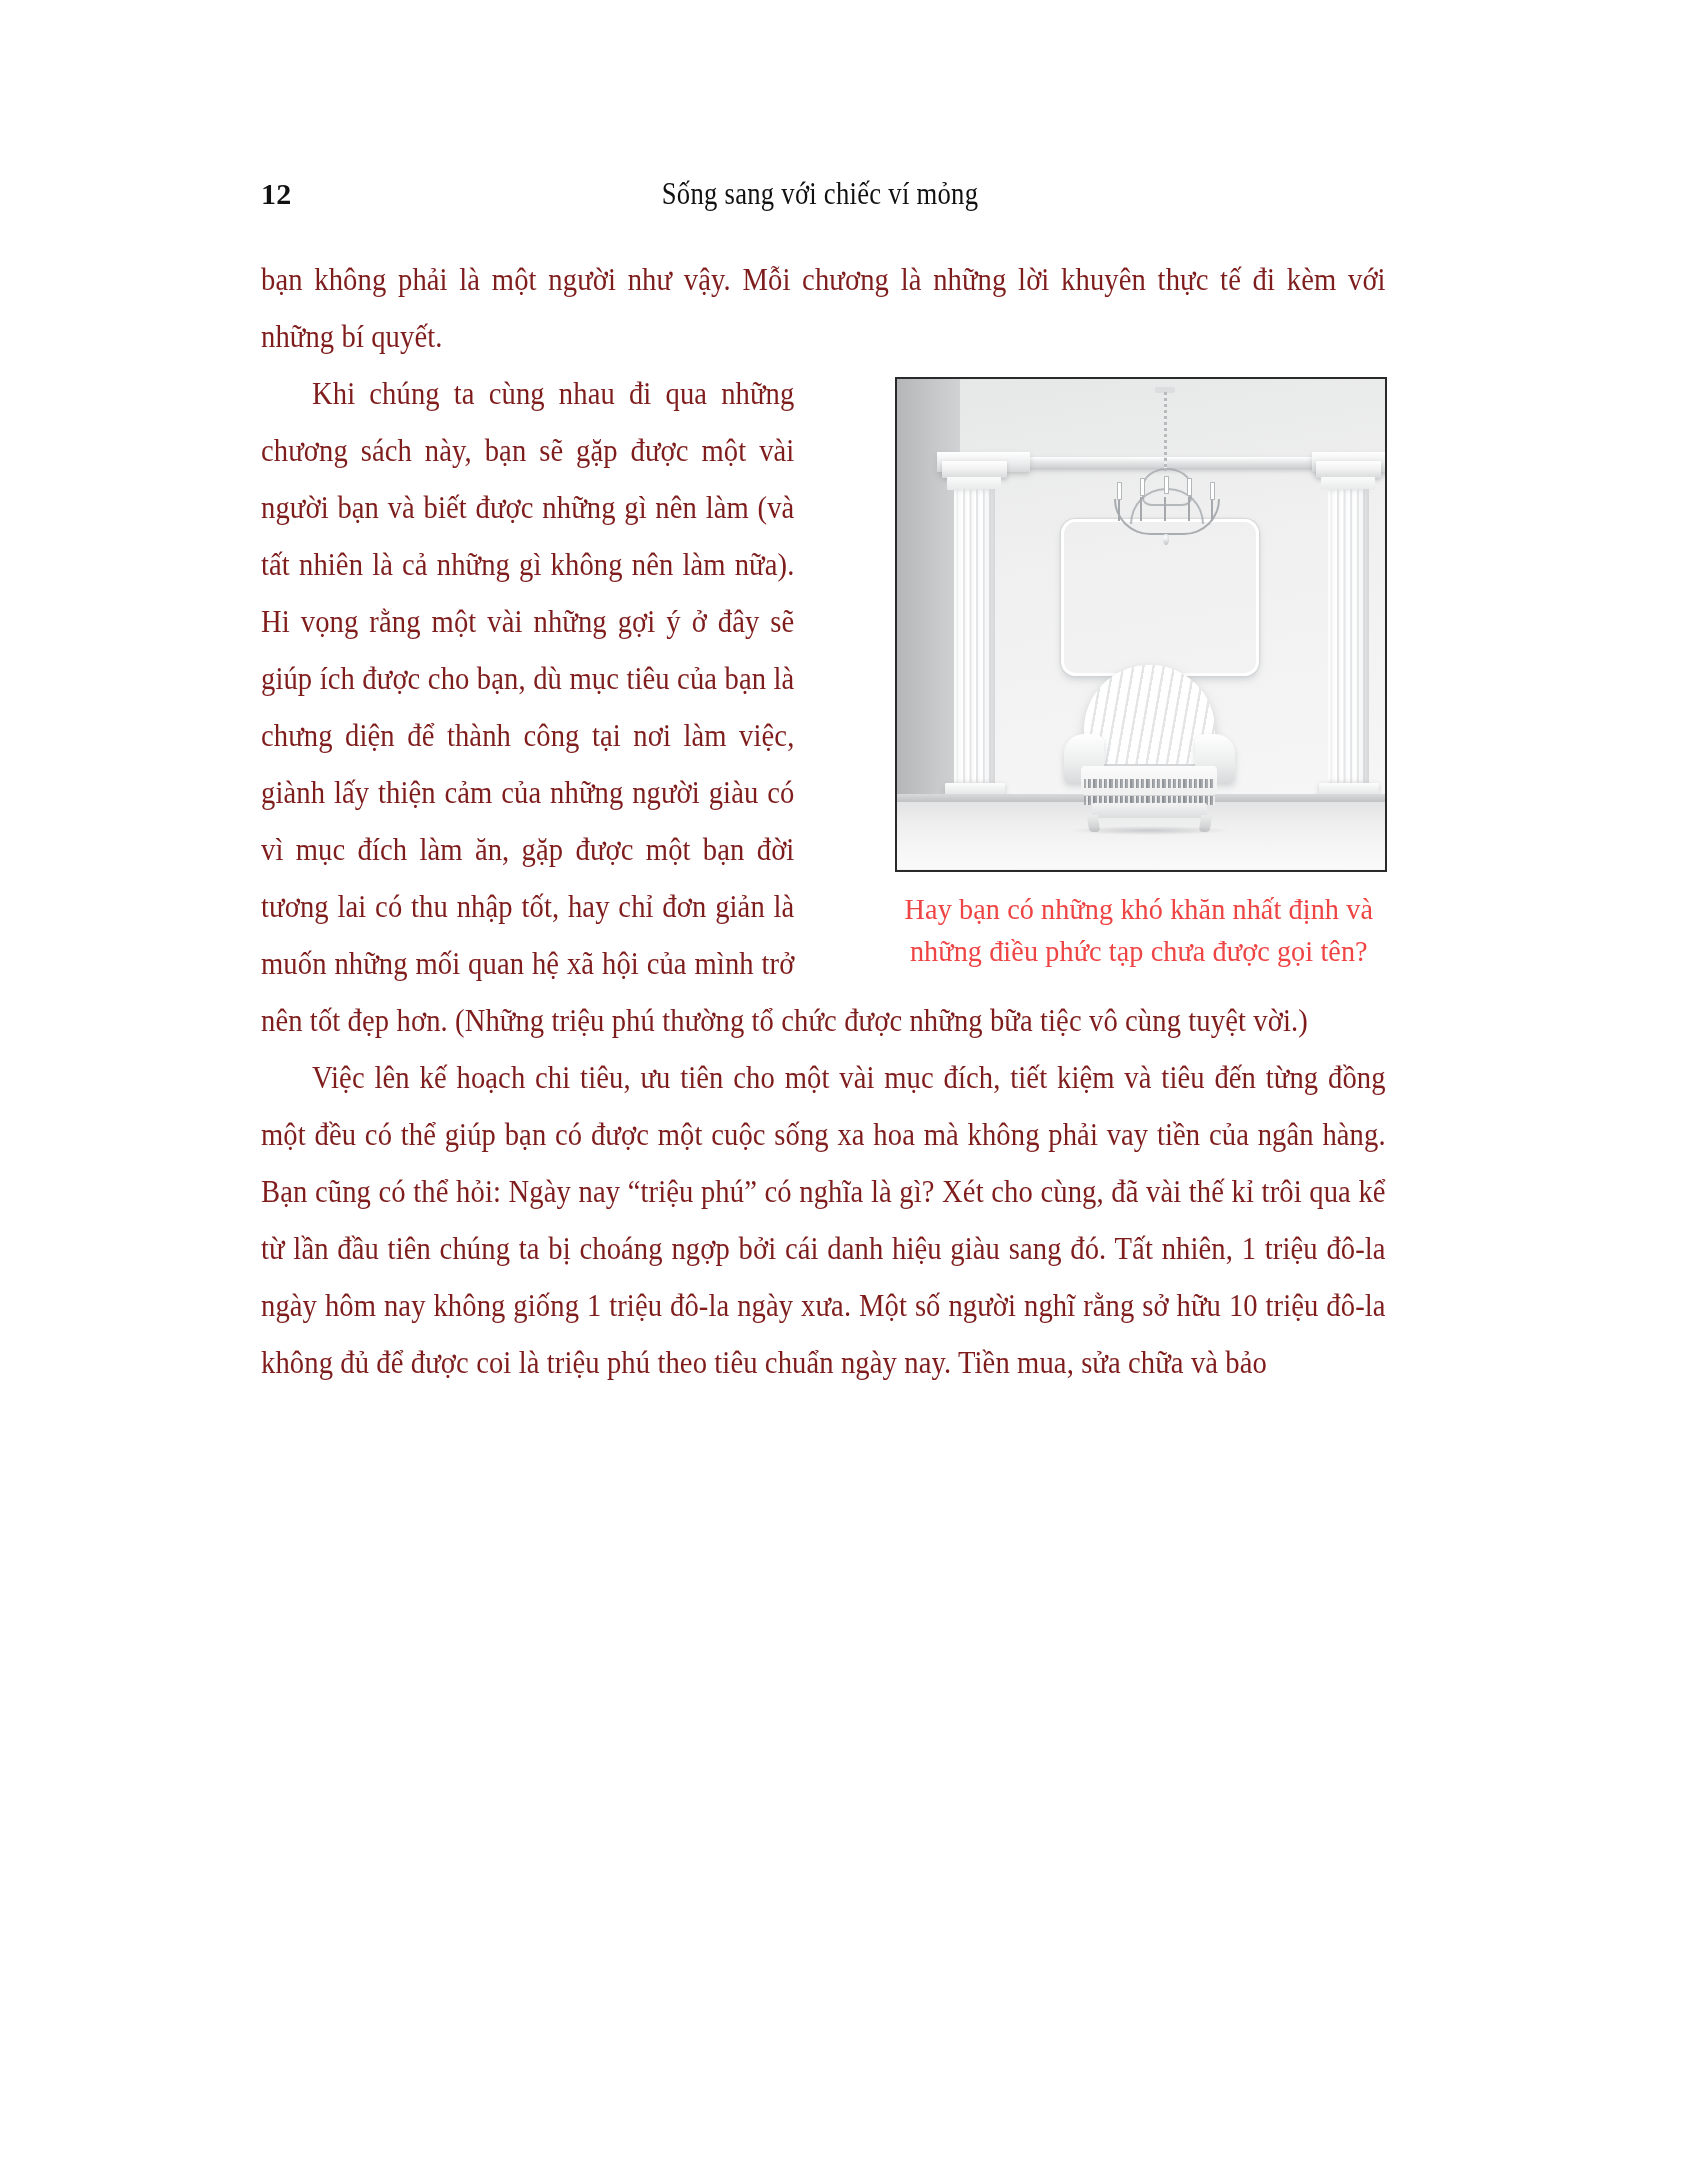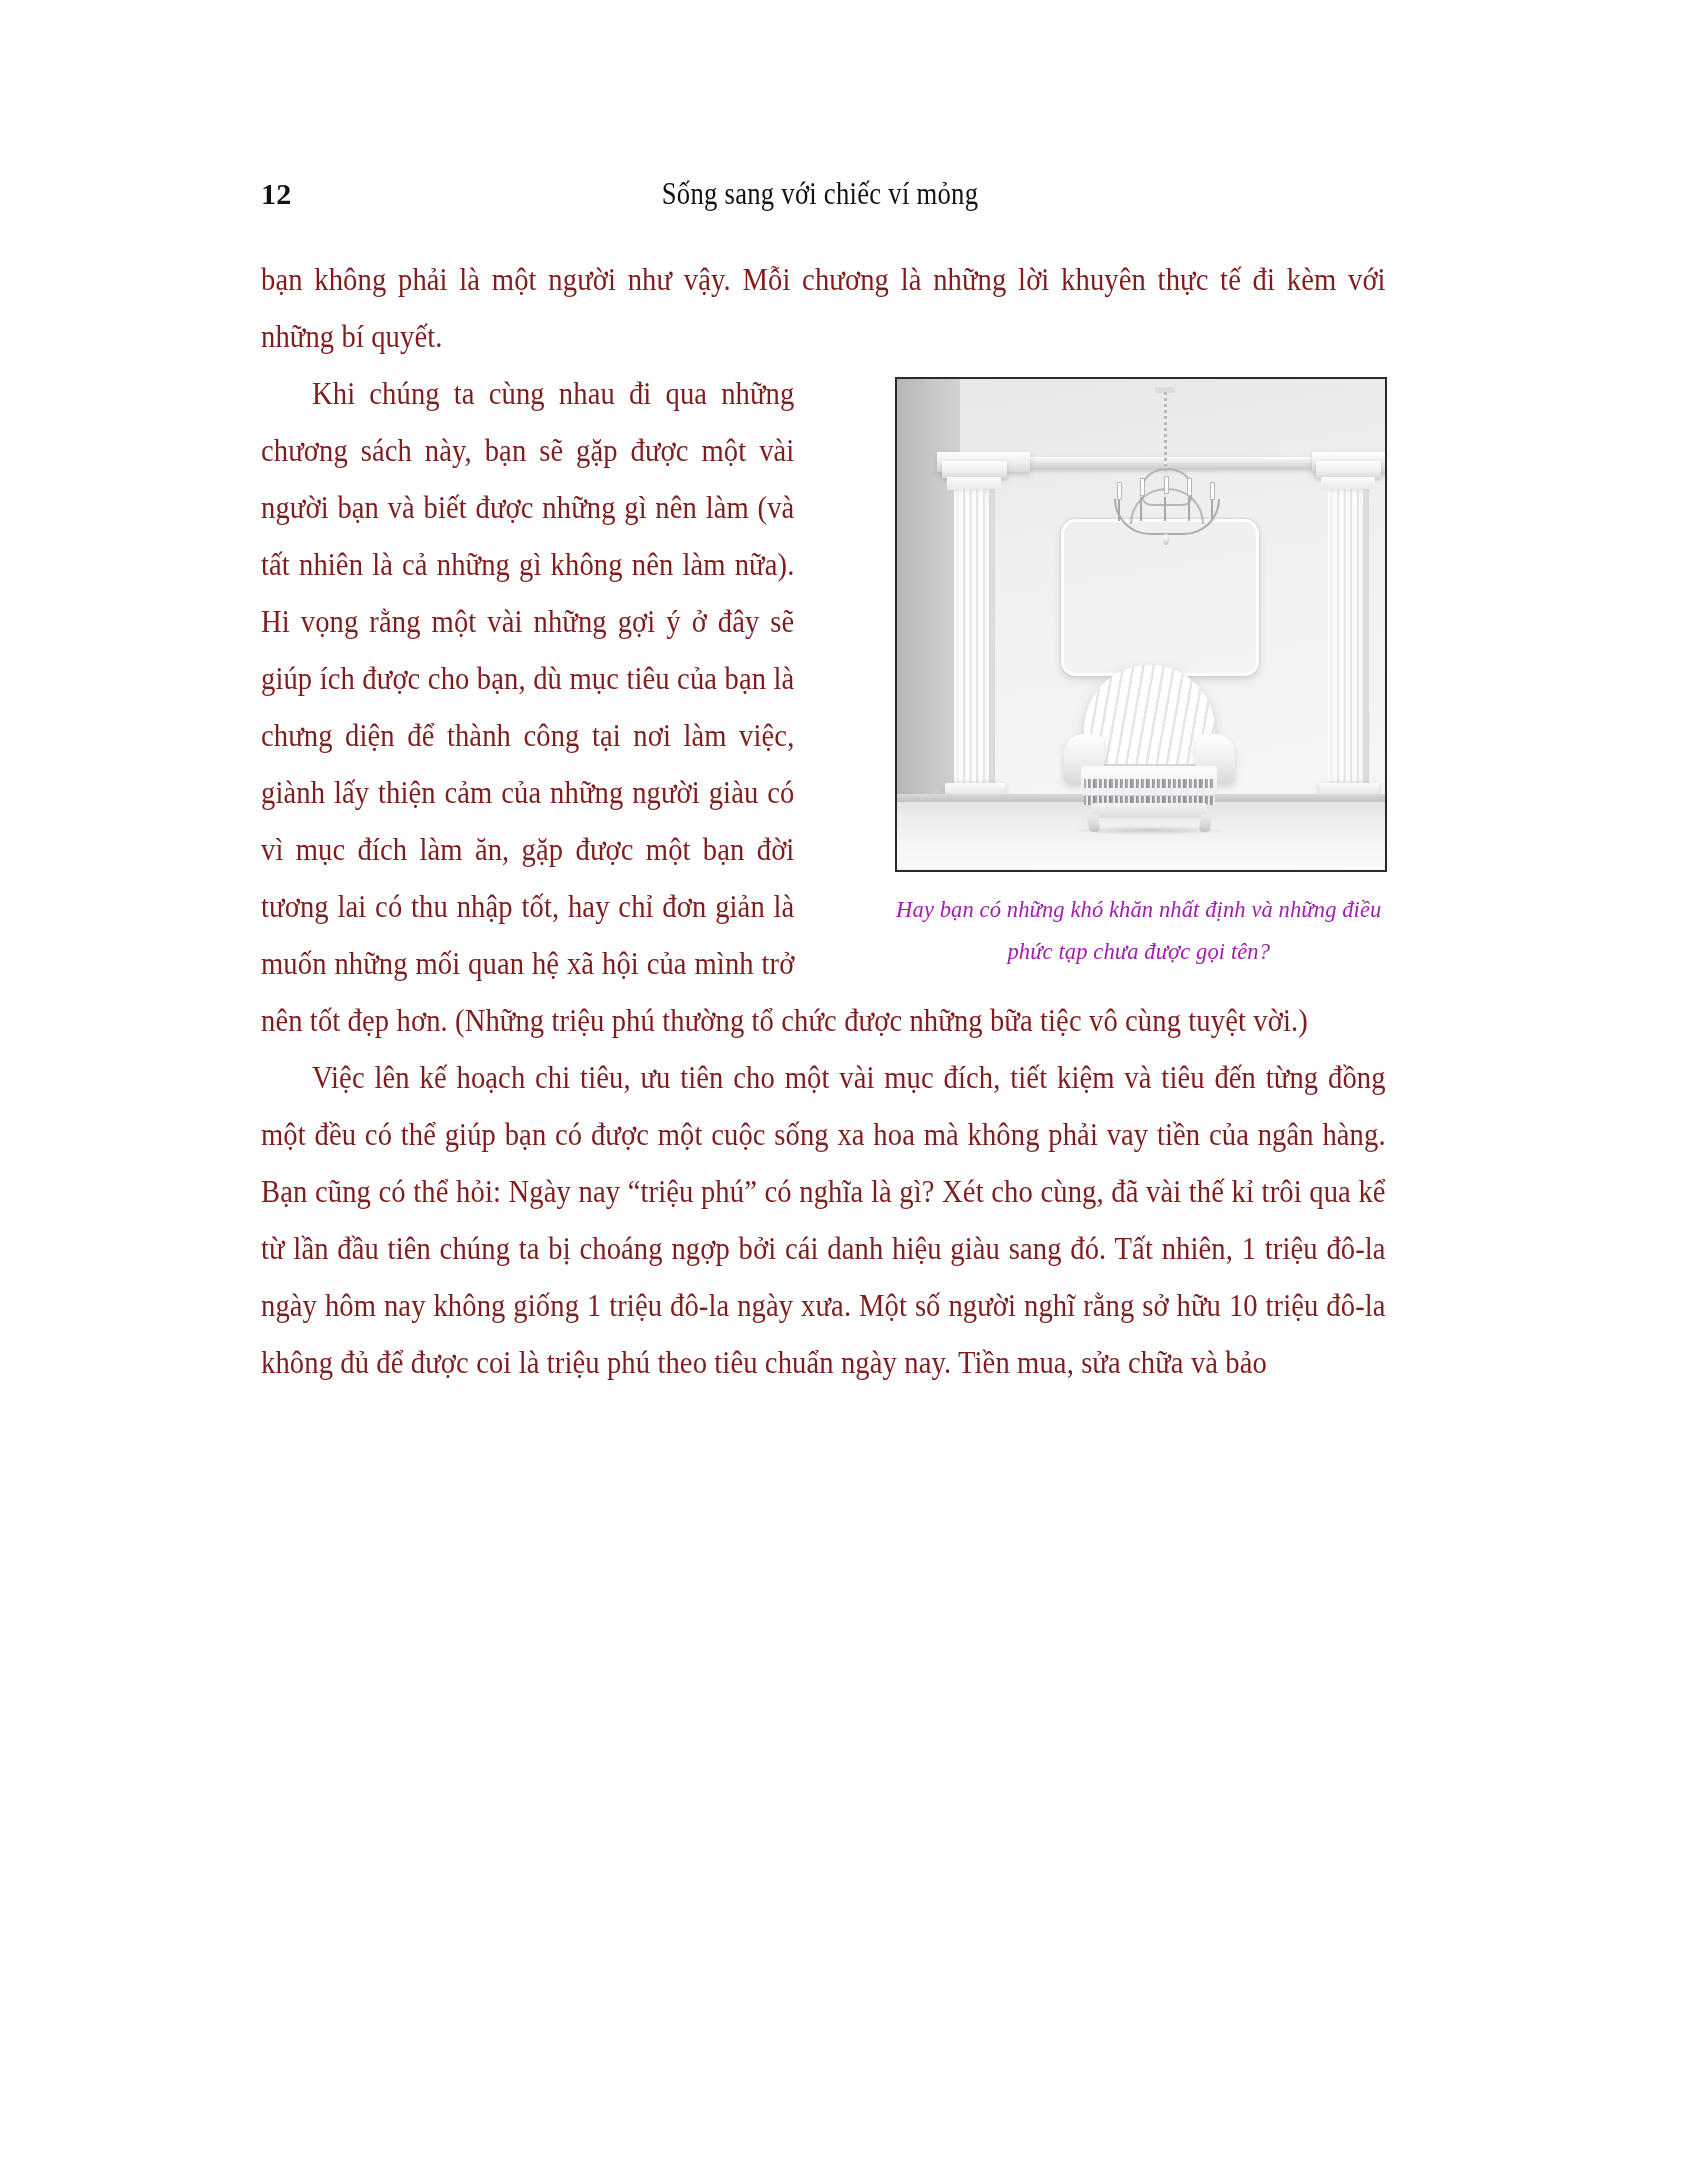--- a/index.html
+++ b/index.html
@@ -326,25 +326,24 @@
     position: absolute;
     left: 6.6px; top: 161px;
     width: 157px; height: 9.3px;
     background: radial-gradient(ellipse at center, rgba(150,153,157,0.45), rgba(150,153,157,0) 72%);
   }
 
   
   .caption {
     width: 488px;
     margin-top: 16px;
-    font-style: italic;
-    font-size: 24px;
+    font-size: 30px;
     line-height: 42px;
     text-align: center;
-    color: #a21caf;
+    color: #ef4444;
     letter-spacing: 0.1px;
   }
   .caption .stretch { transform: scaleX(0.94); width: 106.3%; }
 </style>
 </head>
 <body>
 
 <div class="page">
 
   <div class="running-head">

